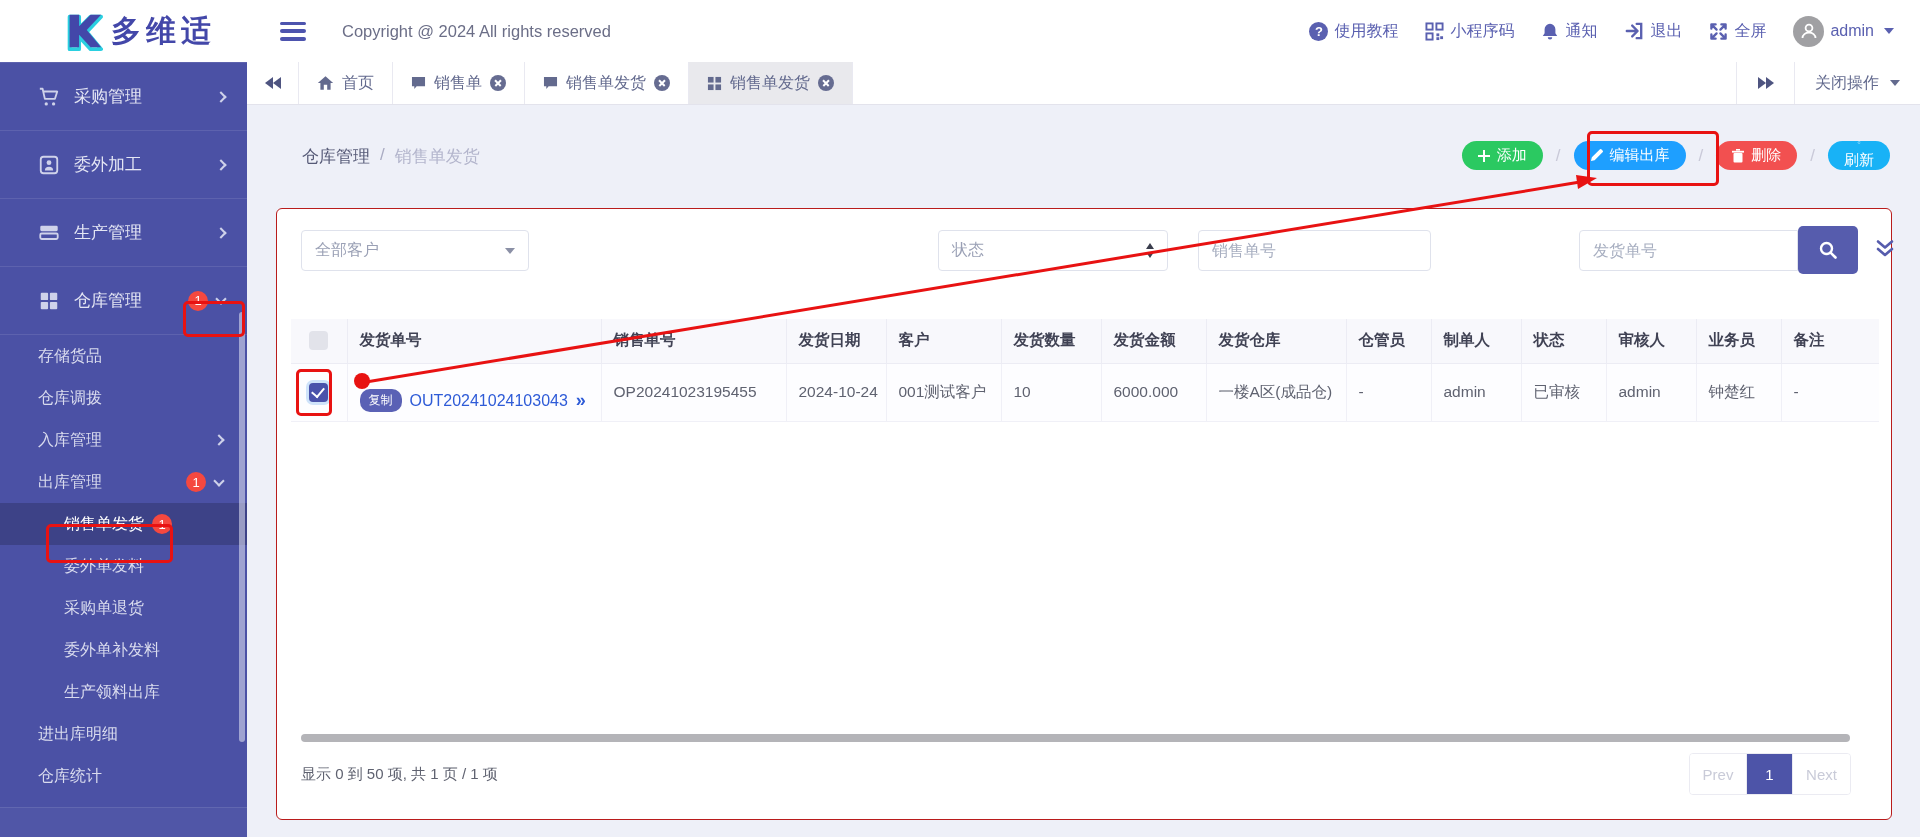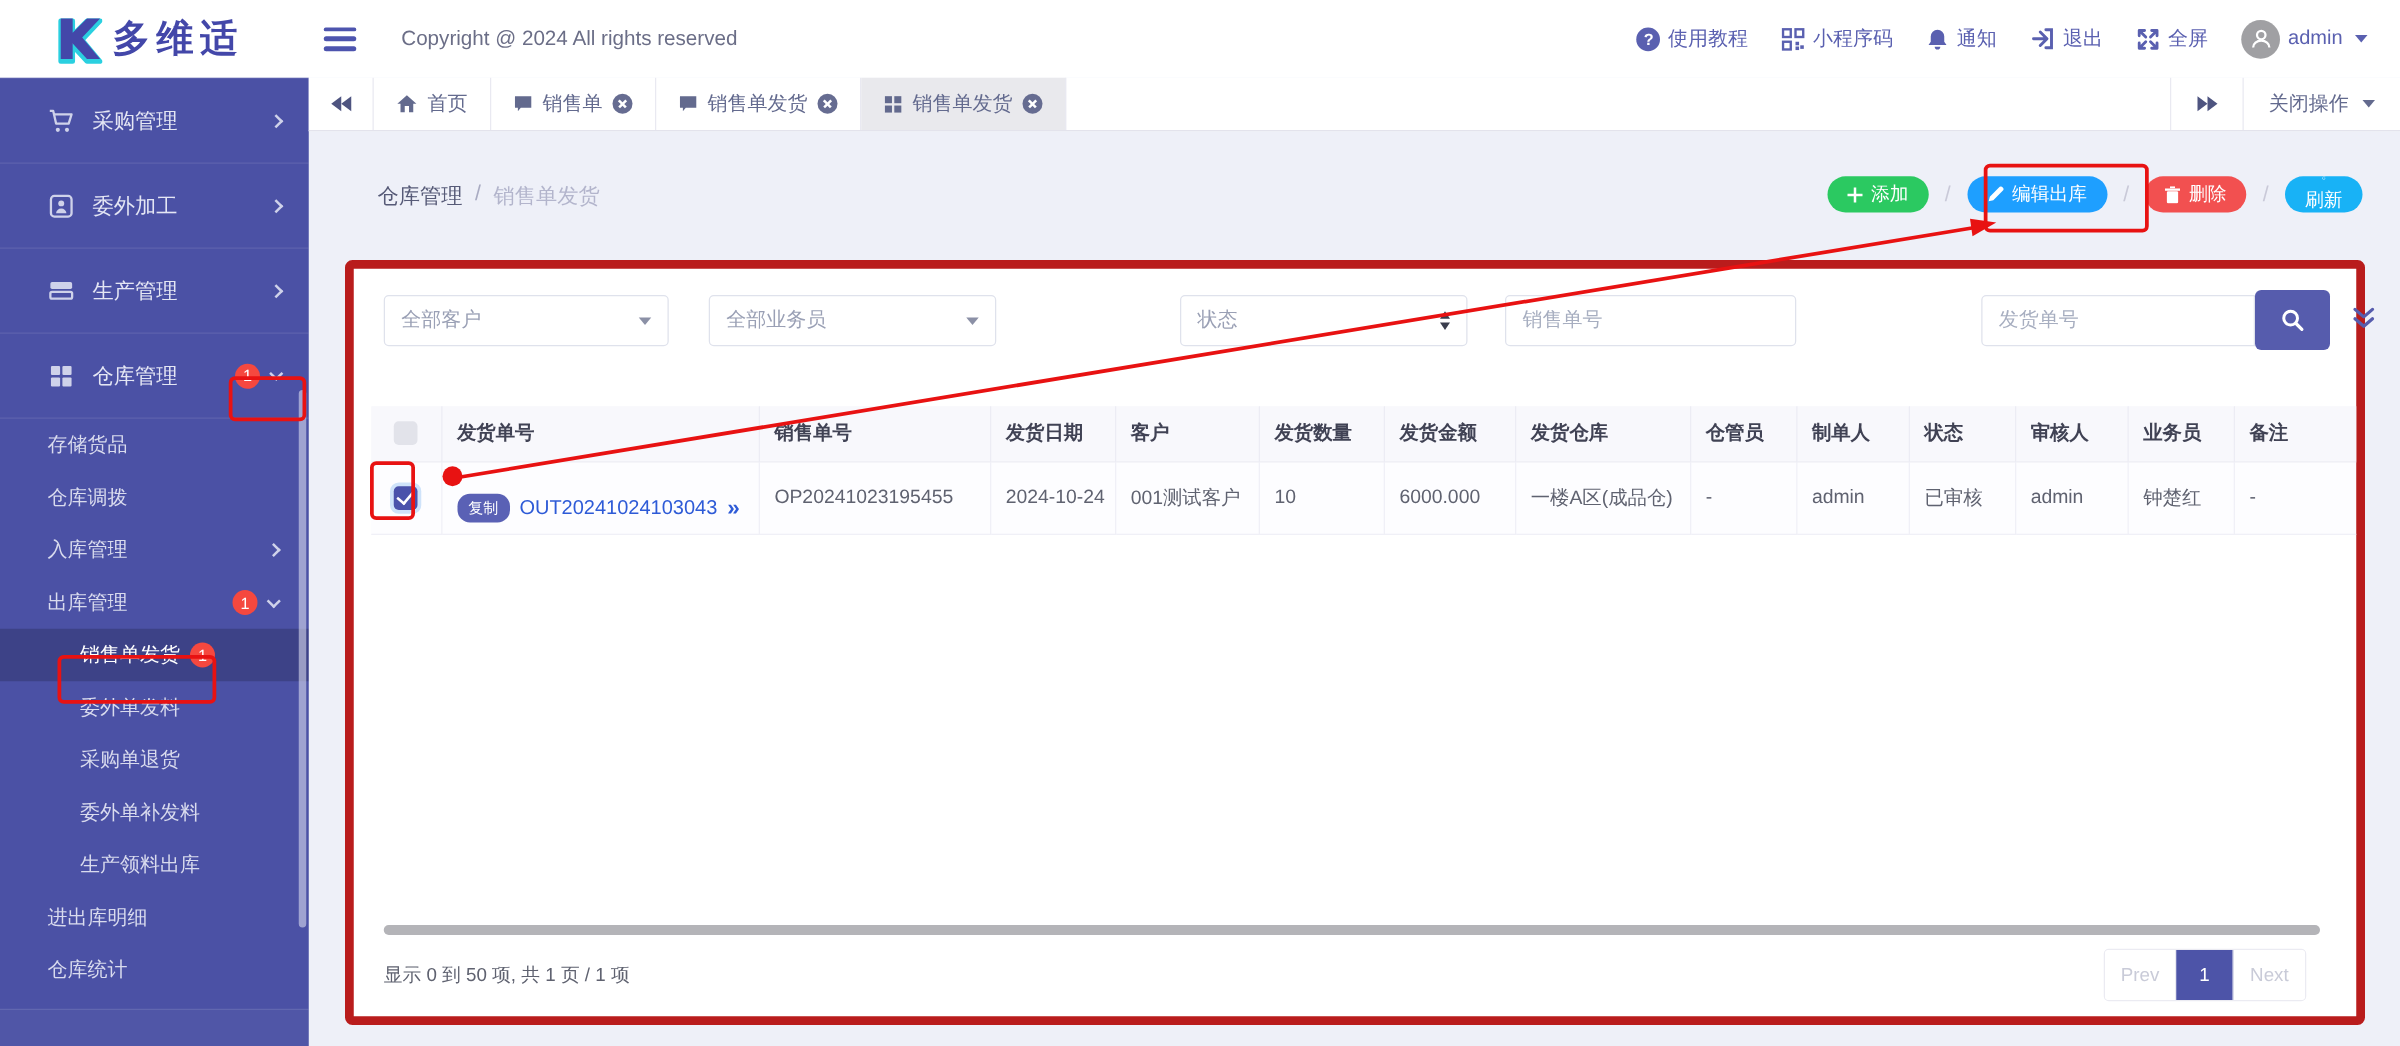--- a/index.html
+++ b/index.html
@@ -3,21 +3,21 @@
 <meta charset="utf-8">
 <style>
   * { box-sizing: border-box; margin: 0; padding: 0; }
   html,body { width:1920px; height:837px; }
   body {
     font-family: "Liberation Sans", sans-serif;
     position: relative; overflow: hidden; background:#eef0f8; color:#333;
   }
 
   
-  .header { position:absolute; left:0; top:0; width:1920px; height:62px; background:#fff; display:flex; align-items:center; z-index:5; }
+  .header { position:absolute; left:0; top:0; width:1920px; height:62px; background:#fff; display:flex; align-items:center; z-index:5;padding-left:21px; }
   .logo-area { width:247px; flex:none; display:flex; align-items:center; padding-left:40px; gap:8px; }
   .logo-text { font-size:30px; font-weight:bold; color:#4347a9; letter-spacing:5px; white-space:nowrap; }
   .hamburger { width:26px; height:19px; margin-left:12px; display:flex; flex-direction:column; justify-content:space-between; cursor:pointer; }
   .hamburger span { display:block; height:3.5px; border-radius:2px; background:#4d54ae; }
   .copyright { margin-left:36px; font-size:16.5px; color:#6b6e87; }
   .hnav { margin-left:auto; display:flex; align-items:center; gap:27px; padding-right:26px; color:#5a60b0; font-size:16px; }
   .hnav-item { display:flex; align-items:center; gap:6px; cursor:pointer; white-space:nowrap; }
   .help-circle { width:19px; height:19px; border-radius:50%; background:#5a60b0; color:#fff; font-size:13px; font-weight:bold; display:flex; align-items:center; justify-content:center; }
   .avatar { width:31px; height:31px; border-radius:50%; background:#a0a0a3; display:flex; align-items:center; justify-content:center; }
   .caret-down { width:0; height:0; border-left:5px solid transparent; border-right:5px solid transparent; border-top:6px solid #5a60b0; display:inline-block; margin-left:4px; }
@@ -70,21 +70,21 @@
   .pill-edit { background:#1e9fff; }
   .pill-del { background:#f25050; }
   .pill-ref { background:#18b2f6;flex-direction:column; }
   .tool-sep { color:#c9c9d8; font-size:17px; }
   .plus-ic { position:relative; width:12px; height:12px; display:inline-block; }
   .plus-ic::before, .plus-ic::after { content:""; position:absolute; background:#fff; }
   .plus-ic::before { left:5px; top:0; width:2.5px; height:12px; }
   .plus-ic::after { left:0; top:5px; width:12px; height:2.5px; }
 
   
-  .card { position:absolute; left:29px; top:103px; width:1616px; height:612px; background:#fff; border-radius:6px; border:7px solid #b91c1c; }
+  .card { position:absolute; left:29px; top:103px; width:1616px; height:612px; background:#fff; border-radius:6px; border:1px solid #b91c1c; }
 
   .sel, .txt { position:absolute; top:21px; height:41px; border:1px solid #dfe2ec; border-radius:4px; background:#fff; display:flex; align-items:center; padding:0 13px; font-size:16px; color:#9aa0b5; }
   .sel { justify-content:space-between; cursor:pointer; }
   .sel .arr { width:0; height:0; border-left:5px solid transparent; border-right:5px solid transparent; border-top:6px solid #8b90a6; }
   .updown { display:flex; flex-direction:column; gap:3px; }
   .updown i { display:block; width:0; height:0; border-left:4.5px solid transparent; border-right:4.5px solid transparent; }
   .updown .u { border-bottom:6px solid #3a3d4d; }
   .updown .d { border-top:6px solid #3a3d4d; }
   .txt input { border:none; outline:none; width:100%; font-size:16px; font-family:inherit; color:#555; background:transparent; }
   .txt input::placeholder { color:#a7aec0; }
@@ -363,24 +363,20 @@
         <path d="M11 0.5 l1 3.8 3.6 -1.2 Z" fill="#fff"></path>
       </svg>
       <span>刷新</span>
     </button>
   </div>
 
   <div class="card">
 
     <div class="sel" style="left:24px; width:228px;">
       <span>全部客户</span>
-      <span class="arr"></span>
-    </div>
-    <div class="sel" style="left:284px; width:230px;">
-      <span>全部业务员</span>
       <span class="arr"></span>
     </div>
     <div class="sel" style="left:661px; width:230px;">
       <span>状态</span>
       <span class="updown">
           <i class="u"></i>
           <i class="d"></i>
         </span>
     </div>
     <div class="txt" style="left:921px; width:233px;">

